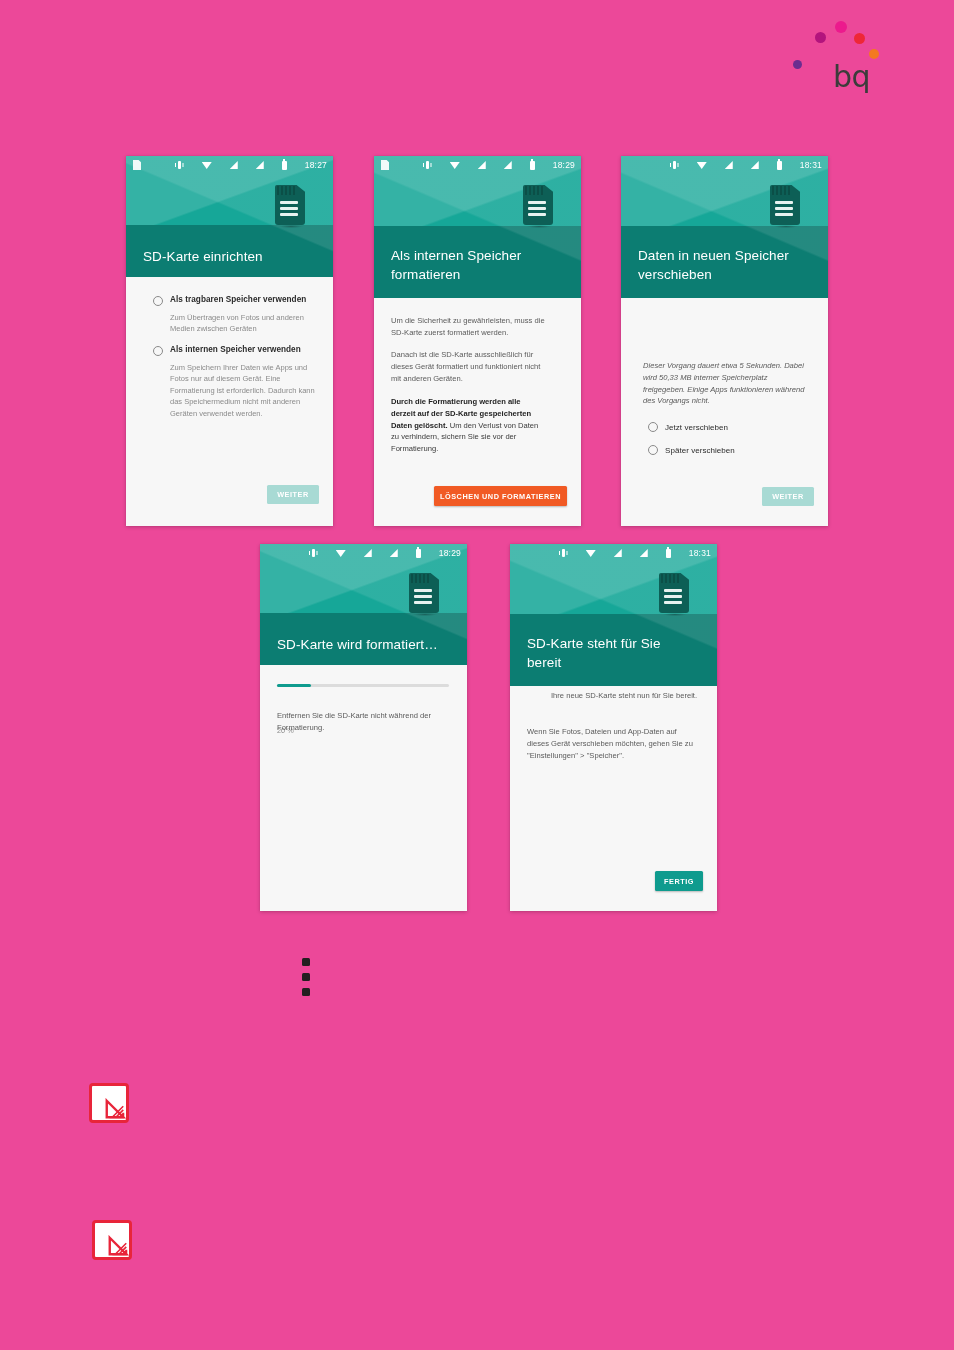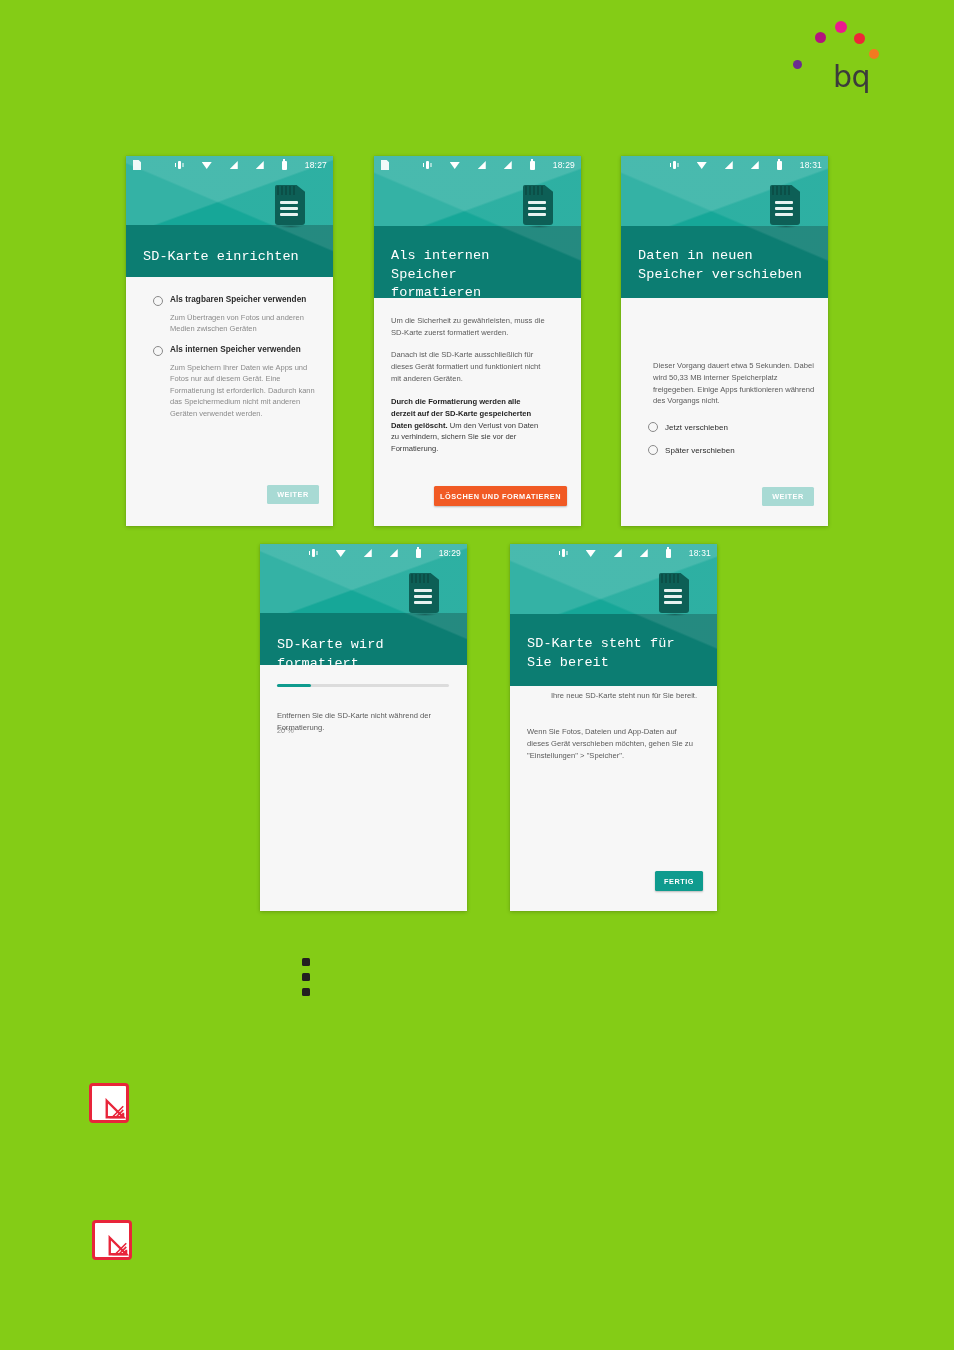--- a/index.html
+++ b/index.html
@@ -2,21 +2,21 @@
 <html><head>
 <meta charset="utf-8">
 <style>
   * { box-sizing: border-box; margin: 0; padding: 0; }
   html, body {
     width: 954px; height: 1350px;
     background: #ffffff;
     font-family: "Liberation Sans", sans-serif;
     overflow: hidden;
   }
-  .page { position: relative; width: 954px; height: 1350px; background:#84cc16; }
+  .page { position: relative; width: 954px; height: 1350px; background:#ec4899; }
 
   
   .logo { position: absolute; left: 793px; top: 18px; width: 80px; height: 72px; }
   .logo .dot { position: absolute; border-radius: 50%; }
   .logo .wordmark {
     position: absolute; left: 40px; top: 44px;
     font-family: "DejaVu Sans", sans-serif;
     font-size: 30px; font-weight: 400; color: #3c3c3b;
     letter-spacing: -0.5px; line-height: 1;
   }
@@ -78,21 +78,20 @@
     background: repeating-linear-gradient(to right, #0b4f47 0, #0b4f47 2px, #0d5f56 2px, #0d5f56 4px); }
   .sdcard .line { position:absolute; left:5px; width:18px; height:3px; background:#e8f2f0; border-radius:1px; }
   .sdcard .l1 { top:16px; } .sdcard .l2 { top:22px; } .sdcard .l3 { top:28px; }
   .sdcard .shadow { position:absolute; left:4px; top:40px; width:24px; height:3px;
     background: radial-gradient(ellipse at center, rgba(0,0,0,0.28) 0%, rgba(0,0,0,0) 72%); }
 
   .hdr-title {
     position: absolute; z-index: 6; color: #ffffff;
     font-size: 13.5px; font-weight: 400; line-height: 1.38;
     letter-spacing: 0.1px;
-    font-family: Liberation Mono, monospace;
   }
 
   .body-area { position: relative; background: #f7f7f7; }
 
   
   .radio-row { display:flex; align-items:flex-start; gap:7px; }
   .radio {
     width: 10px; height: 10px; border: 1.4px solid #8a8a8a; border-radius: 50%;
     flex: 0 0 auto; margin-top: 1px; background: transparent;
   }
@@ -244,21 +243,21 @@
         <div class="body"></div>
           <div class="pins"></div>
         <div class="line l1"></div>
           <div class="line l2"></div>
           <div class="line l3"></div>
         <div class="shadow"></div>
       </div>
       <div class="hdr-title" style="left:17px;top:91px;width:168px;">Daten in neuen Speicher verschieben</div>
     </div>
     <div class="body-area" style="height:228px;">
-      <div class="para" style="position:absolute;left:32px;top:62px;width:164px;">Dieser Vorgang dauert etwa 5 Sekunden. Dabei wird 50,33 MB interner Speicherplatz freigegeben. Einige Apps funktionieren während des Vorgangs nicht.</div>
+      <div class="para" style="position:absolute;left:22px;top:62px;width:164px;font-style:italic;">Dieser Vorgang dauert etwa 5 Sekunden. Dabei wird 50,33 MB interner Speicherplatz freigegeben. Einige Apps funktionieren während des Vorgangs nicht.</div>
       <div class="radio-row" style="position:absolute;left:27px;top:124px;width:160px;align-items:center;">
         <span class="radio" style="margin-top:0;"></span>
         <span class="radio-label" style="font-weight:400;font-size:8px;">Jetzt verschieben</span>
       </div>
       <div class="radio-row" style="position:absolute;left:27px;top:147px;width:160px;align-items:center;">
         <span class="radio" style="margin-top:0;"></span>
         <span class="radio-label" style="font-weight:400;font-size:8px;">Später verschieben</span>
       </div>
       <div class="btn btn-ghost" style="right:14px;bottom:20px;width:52px;height:19px;">WEITER</div>
     </div>

